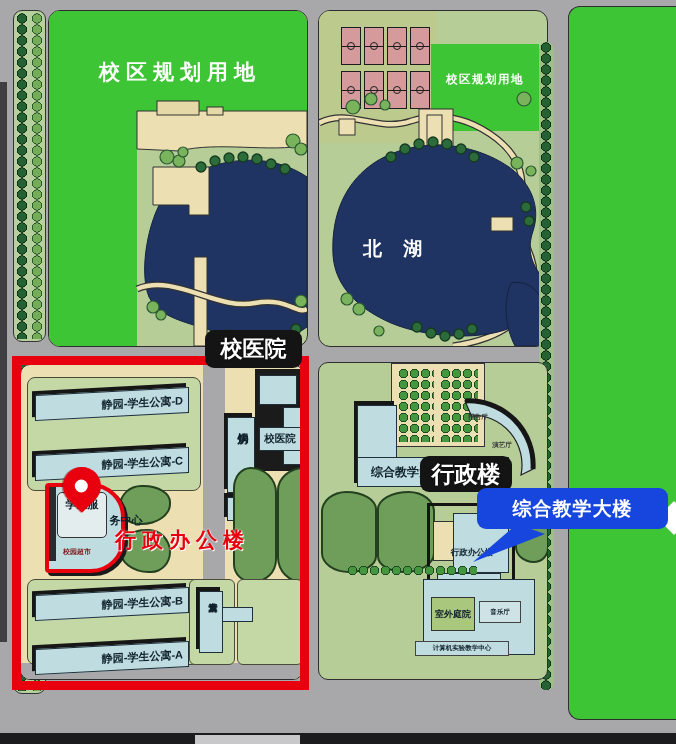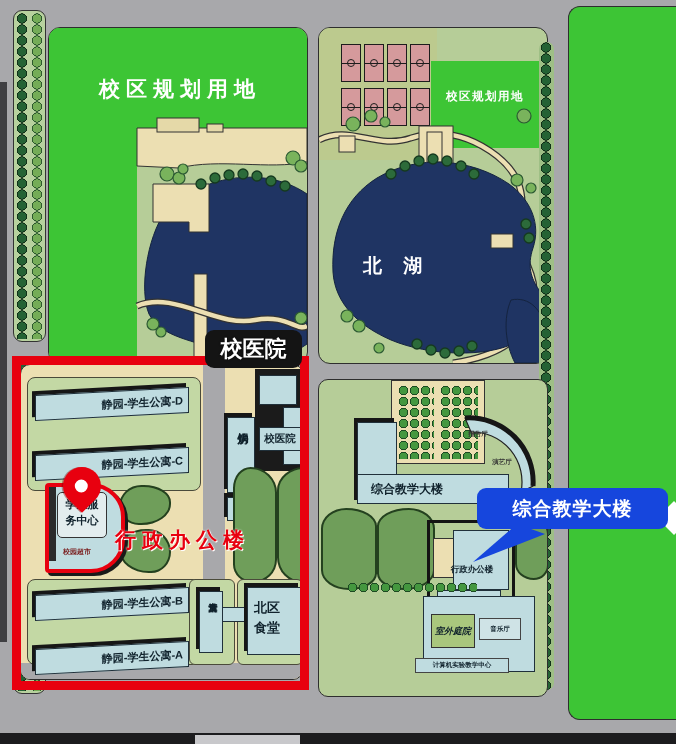--- a/index.html
+++ b/index.html
@@ -1,21 +1,21 @@
 <!DOCTYPE html>
 <html><head>
 <meta charset="utf-8">
 <style>
   html,body{margin:0;padding:0;background:#a8a8ab;}
   #stage{position:relative;width:676px;height:744px;overflow:hidden;background:#a8a8ab;
          font-family:"Liberation Sans",sans-serif;}
   .abs{position:absolute;}
   .block{position:absolute;border:1.5px solid #2e2e2e;border-radius:12px;overflow:hidden;}
   .green{background:#3dc535;}
-  .grass{background:#b6cd98;margin-top:17px;}
+  .grass{background:#b6cd98;}
   .tan{background:#ecdfb2;}
   .bld{position:absolute;background:#bfdce0;border:1.2px solid #20303a;box-shadow:-3px -4px 0 #161616;}
   .bldflat{position:absolute;background:#bfdce0;border:1.2px solid #20303a;}
   .panel{position:absolute;background:#c3d8a4;border:1.2px solid #4a4a3a;border-radius:8px;}
   .hedge{position:absolute;background:#6f9e5a;border:2.5px solid #24411f;}
   .tag{position:absolute;background:#141414;color:#fff;font-weight:bold;display:flex;
        align-items:center;justify-content:center;border-radius:9px;z-index:9;
        text-shadow:0 0 2px #000;}
   .tcol{position:absolute;background-repeat:repeat;}
   .tdark{background-image:radial-gradient(circle at 7px 5.5px,#246234 0 4.2px,#113018 4.2px 5px,transparent 5.3px);background-size:14px 11px;}
@@ -184,37 +184,33 @@
 
     <div class="hedge" style="left:98px;top:120px;width:48px;height:36px;border-radius:45% 55% 60% 40%/55% 45% 55% 50%;"></div>
     <div class="hedge" style="left:98px;top:164px;width:48px;height:40px;border-radius:55% 45% 40% 60%/45% 55% 50% 55%;"></div>
     <div class="hedge" style="left:212px;top:102px;width:40px;height:112px;border-radius:40% 60% 55% 45%/18% 22% 20% 16%;"></div>
     <div class="hedge" style="left:256px;top:102px;width:42px;height:112px;border-radius:60% 40% 45% 55%/20% 18% 16% 22%;"></div>
 
     <div class="abs" style="left:24px;top:118px;width:72px;height:82px;background:#bfdce0;border:4px solid #e8000f;border-radius:4px 34px 34px 4px;box-shadow:3px 3px 0 #1a1a1a;z-index:7;">
       <div class="abs" style="left:0;top:0;width:7px;height:74px;background:#2b2b2b;"></div>
       <div class="abs" style="left:8px;top:5px;width:48px;height:44px;background:#e3edee;border:1px solid #333;border-radius:5px;">
         <div class="blab" style="left:0;top:4px;width:48px;height:14px;font-size:11px;">学生服</div>
-        <div class="blab" style="left:0;top:20px;width:48px;height:14px;font-size:11px;">务中心</div>
+        <div class="blab" style="left:0;top:20px;width:48px;height:14px;font-size:11px;padding-left:44px;">务中心</div>
       </div>
       <div class="blab" style="left:8px;top:60px;width:40px;height:10px;font-size:7px;color:#7a1f1f;">校园超市</div>
     </div>
     <div class="pin" style="left:42px;top:102px;"></div>
     <div class="blab" style="left:94px;top:162px;width:200px;height:26px;font-size:21px;letter-spacing:6px;color:#e8000f;z-index:8;
                 text-shadow:0 0 2px #fff,1px 1px 0 #fff;justify-content:flex-start;">行政办公楼</div>
 
     <div class="panel" style="left:168px;top:214px;width:44px;height:84px;border-radius:6px;"></div>
     <div class="panel" style="left:216px;top:214px;width:64px;height:84px;border-radius:6px;"></div>
     <div class="bldflat" style="left:198px;top:242px;width:32px;height:13px;"></div>
     <div class="bld" style="left:178px;top:226px;width:22px;height:60px;">
       <div class="blab vtext" style="left:6px;top:4px;font-size:9px;">清真食堂</div>
-    </div>
-    <div class="bld" style="left:226px;top:222px;width:52px;height:66px;">
-      <div class="blab" style="left:6px;top:12px;width:32px;height:16px;font-size:13px;justify-content:flex-start;">北区</div>
-      <div class="blab" style="left:6px;top:32px;width:32px;height:16px;font-size:13px;justify-content:flex-start;">食堂</div>
     </div>
   </div>
 
   <div class="block grass" style="left:318px;top:362px;width:228px;height:316px;border-radius:10px;">
     <div class="abs tan" style="left:72px;top:0;width:92px;height:82px;border:1.2px solid #333;">
       <div class="tcol tyard" style="left:6px;top:4px;width:36px;height:74px;"></div>
       <div class="tcol tyard" style="left:48px;top:4px;width:38px;height:74px;"></div>
     </div>
     <div class="bld" style="left:38px;top:42px;width:38px;height:80px;"></div>
     <div class="bldflat" style="left:38px;top:94px;width:150px;height:28px;">
@@ -233,33 +229,36 @@
 
     <div class="abs" style="left:108px;top:140px;width:88px;height:120px;border:3.5px solid #141414;box-sizing:border-box;"></div>
     <div class="abs tan" style="left:114px;top:158px;width:28px;height:38px;border:1.2px solid #333;"></div>
     <div class="bldflat" style="left:134px;top:150px;width:54px;height:58px;"></div>
     <div class="bldflat" style="left:118px;top:210px;width:62px;height:40px;"></div>
     <div class="blab" style="left:118px;top:184px;width:70px;height:12px;font-size:8.5px;z-index:3;">行政办公楼</div>
 
     <div class="tcol tyard" style="left:28px;top:202px;width:130px;height:11px;"></div>
     <div class="abs" style="left:198px;top:228px;width:16px;height:54px;background:#1b1b1b;"></div>
     <div class="bldflat" style="left:104px;top:216px;width:110px;height:74px;"></div>
-    <div class="abs" style="left:112px;top:234px;width:42px;height:32px;background:#a9c77d;border:1.2px solid #333;font-style:italic;">
+    <div class="abs" style="left:112px;top:234px;width:42px;height:32px;background:#a9c77d;border:1.2px solid #333;">
       <div class="blab" style="left:0;top:0;width:42px;height:32px;font-size:9px;">室外庭院</div>
     </div>
     <div class="abs" style="left:160px;top:238px;width:40px;height:20px;background:#cfe3e6;border:1px solid #444;">
       <div class="blab" style="left:0;top:0;width:40px;height:20px;font-size:6.5px;">音乐厅</div>
     </div>
     <div class="abs" style="left:96px;top:278px;width:92px;height:13px;background:#bfdce0;border:1px solid #444;">
       <div class="blab" style="left:0;top:0;width:92px;height:13px;font-size:6.5px;">计算机实验教学中心</div>
     </div>
   </div>
 
   <div class="tag" style="left:205px;top:330px;width:97px;height:38px;font-size:22px;">
     <span>校医院</span>
+  </div>
+  <div class="tag" style="left:420px;top:456px;width:92px;height:36px;font-size:23px;">
+    <span>行政楼</span>
   </div>
   <svg width="100" height="60" style="position:absolute;left:455px;top:512px;z-index:10;">
     <polygon points="62,12 90,22 18,50" fill="#1646dd"></polygon>
   </svg>
   <div class="abs" style="left:477px;top:488px;width:191px;height:41px;background:#1646dd;border-radius:9px;z-index:11;display:flex;align-items:center;justify-content:center;color:#fff;font-weight:bold;font-size:19px;letter-spacing:1px;">
     <span>综合教学大楼</span>
   </div>
 
 
   <div class="abs" style="left:0;top:733px;width:676px;height:11px;background:#1c1c1e;"></div>

